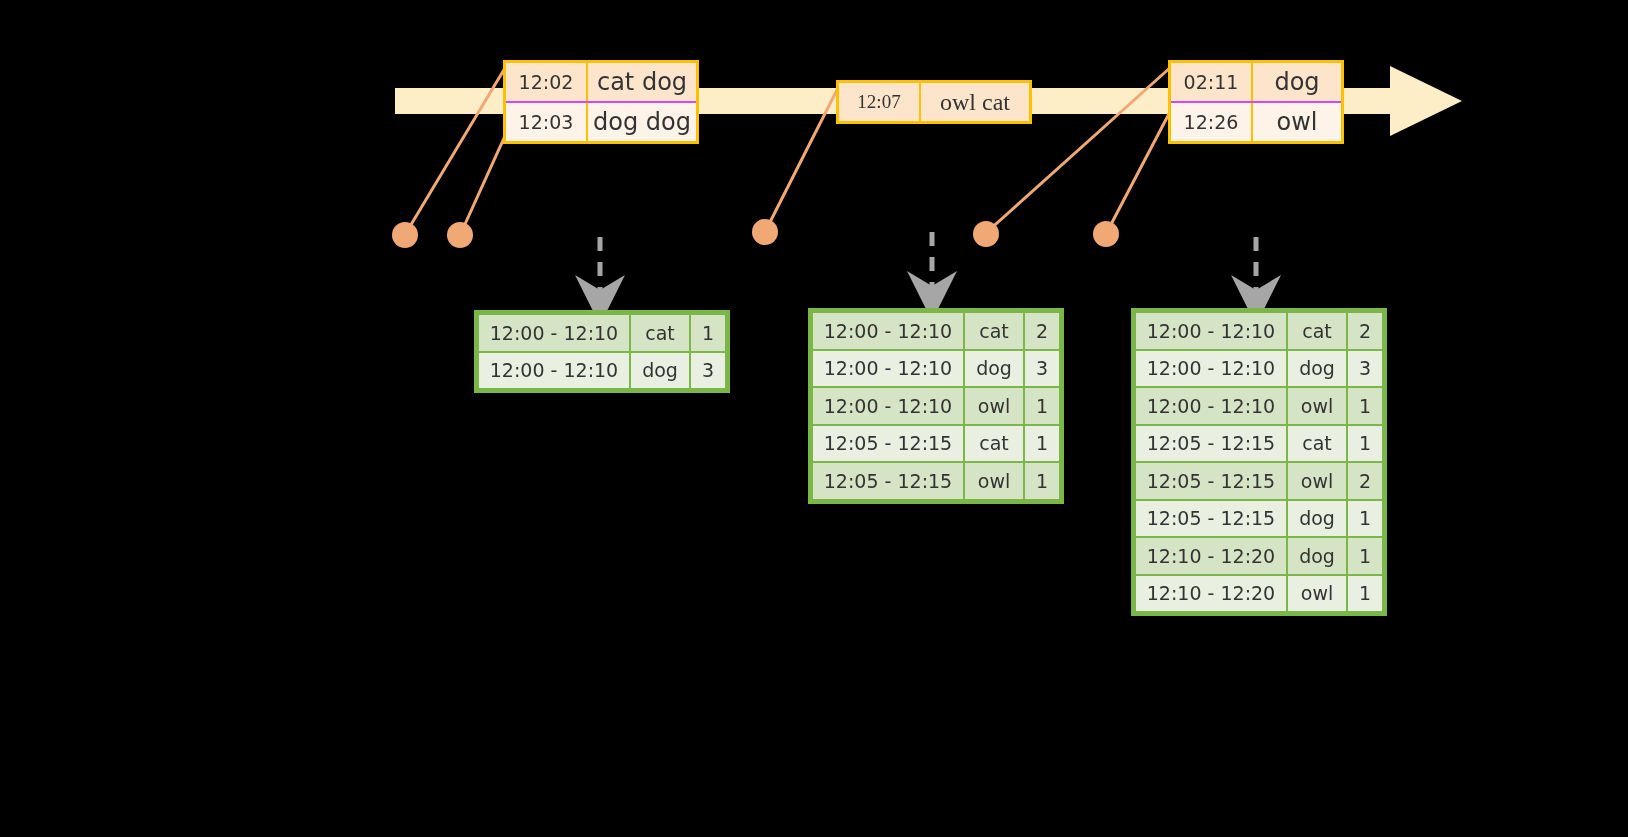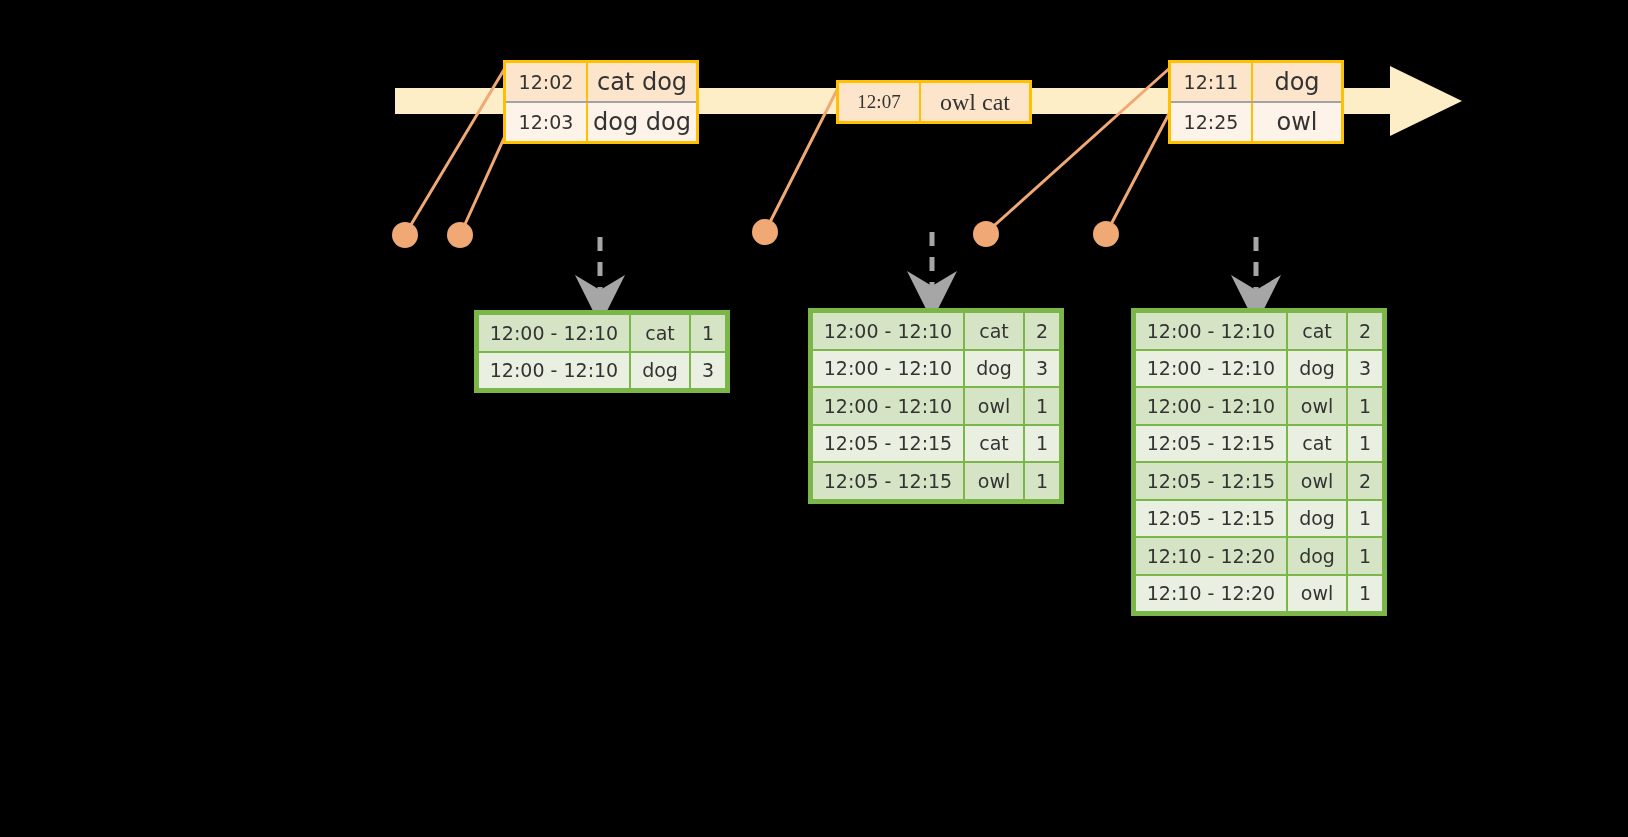--- a/index.html
+++ b/index.html
@@ -32,21 +32,21 @@
     background: #fdf3e8;
     display: flex;
     flex-direction: column;
   }
   .event-row {
     display: flex;
     height: 38px;
   }
   .event-row.alt { background: #fde5cc; text-align: center; }
   .event-row.plain { background: #fdf3e8; }
-  .event-row + .event-row { border-top: 2px solid #a3a3a3; justify-content: space-between; }
+  .event-row + .event-row { border-top: 2px solid #d946ef; justify-content: space-between; }
   .event-time {
     width: 82px;
     border-right: 2px solid #ffc000;
     display: flex;
     align-items: center;
     justify-content: center;
     font-size: 19px;
     color: #333333;
     box-sizing: border-box;
   }
@@ -142,25 +142,25 @@
 
   <div class="event-box" style="left:836px; top:80px; width:196px;font-family:Liberation Serif, serif;">
     <div class="event-row alt">
       <div class="event-time">12:07</div>
       <div class="event-words">owl cat</div>
     </div>
   </div>
 
   <div class="event-box" style="left:1168px; top:60px; width:176px;">
     <div class="event-row alt">
-      <div class="event-time">12:11</div>
+      <div class="event-time">02:11</div>
       <div class="event-words">dog</div>
     </div>
     <div class="event-row plain">
-      <div class="event-time">12:25</div>
+      <div class="event-time">12:26</div>
       <div class="event-words">owl</div>
     </div>
   </div>
 
   <div class="result-table" id="result-table-1" style="left:474px; top:310px;">
       <div class="rt-row shade-a">
         <div class="rt-cell window">12:00 - 12:10</div>
         <div class="rt-cell word">cat</div>
         <div class="rt-cell count">1</div>
       </div>

